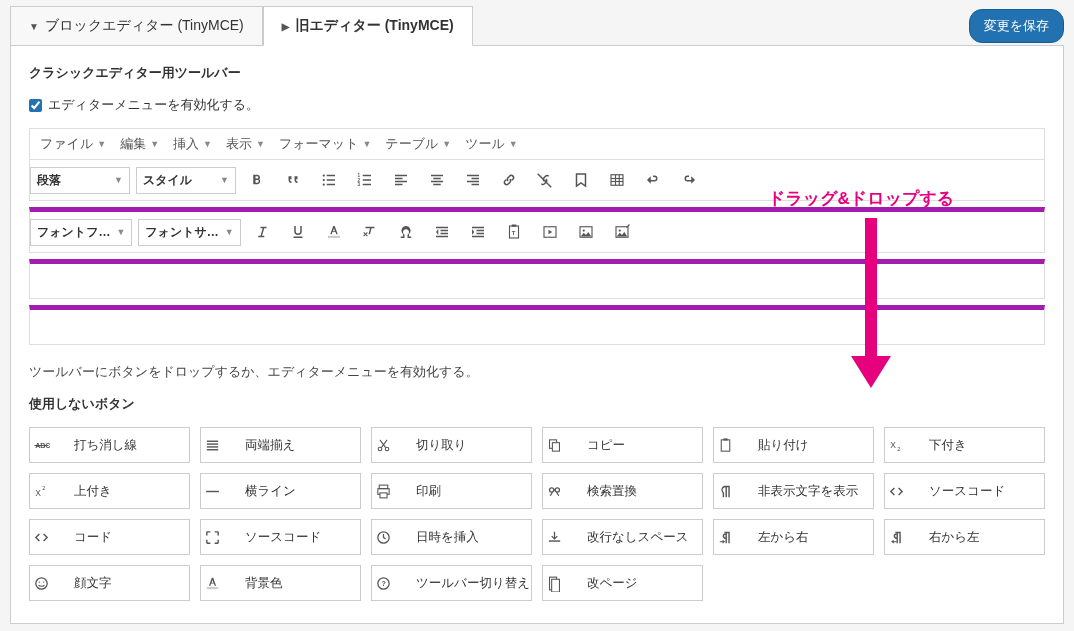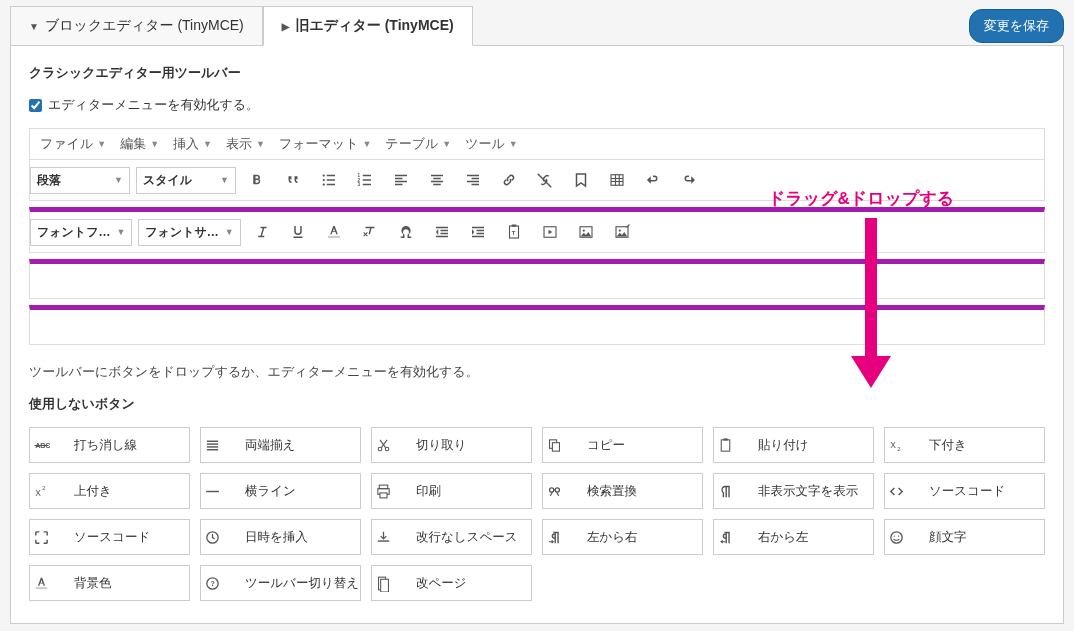--- a/index.html
+++ b/index.html
@@ -441,20 +441,28 @@
           <span class="ic">
             <svg viewBox="0 0 24 24">
               <path d="M9 7l-5 5 5 5M15 7l5 5-5 5" fill="none" stroke="currentColor" stroke-width="2"></path>
             </svg>
           </span>
           <span>ソースコード</span>
         </div>
         <div class="unused-btn">
           <span class="ic">
             <svg viewBox="0 0 24 24">
+              <path d="M9 7l-5 5 5 5M15 7l5 5-5 5" fill="none" stroke="currentColor" stroke-width="2"></path>
+            </svg>
+          </span>
+          <span>コード</span>
+        </div>
+        <div class="unused-btn">
+          <span class="ic">
+            <svg viewBox="0 0 24 24">
               <path d="M4 4h5M4 4v5M20 4h-5M20 4v5M4 20h5M4 20v-5M20 20h-5M20 20v-5" fill="none" stroke="currentColor" stroke-width="2"></path>
             </svg>
           </span>
           <span>ソースコード</span>
         </div>
         <div class="unused-btn">
           <span class="ic">
             <svg viewBox="0 0 24 24">
               <circle cx="12" cy="12" r="8" fill="none" stroke="currentColor" stroke-width="1.8"></circle>
               <path d="M12 7v5l3 2" fill="none" stroke="currentColor" stroke-width="1.8"></path>

